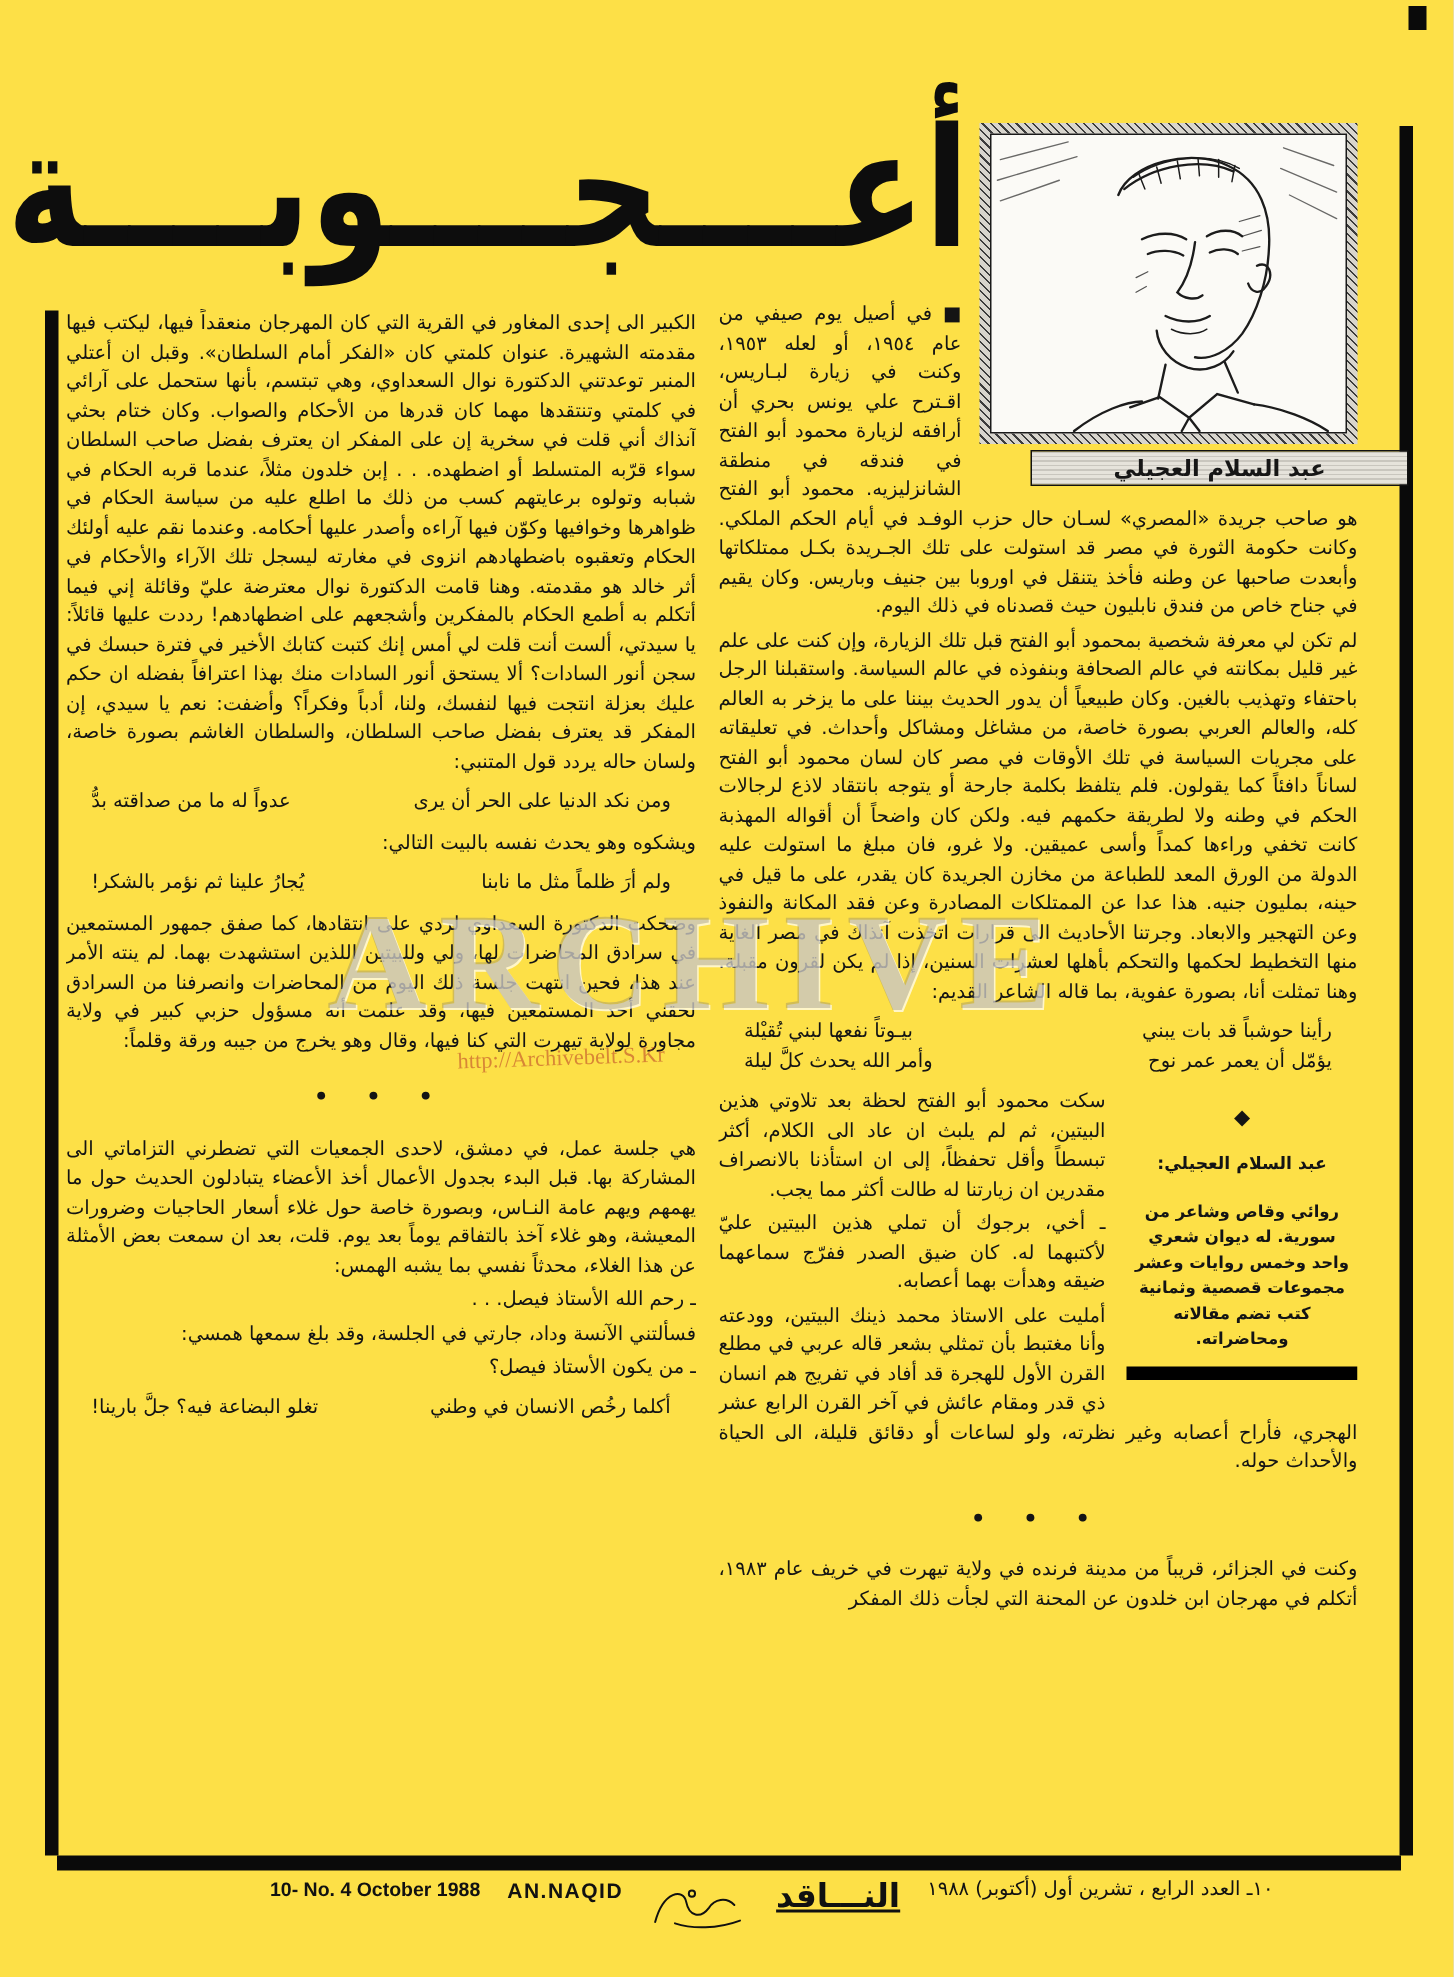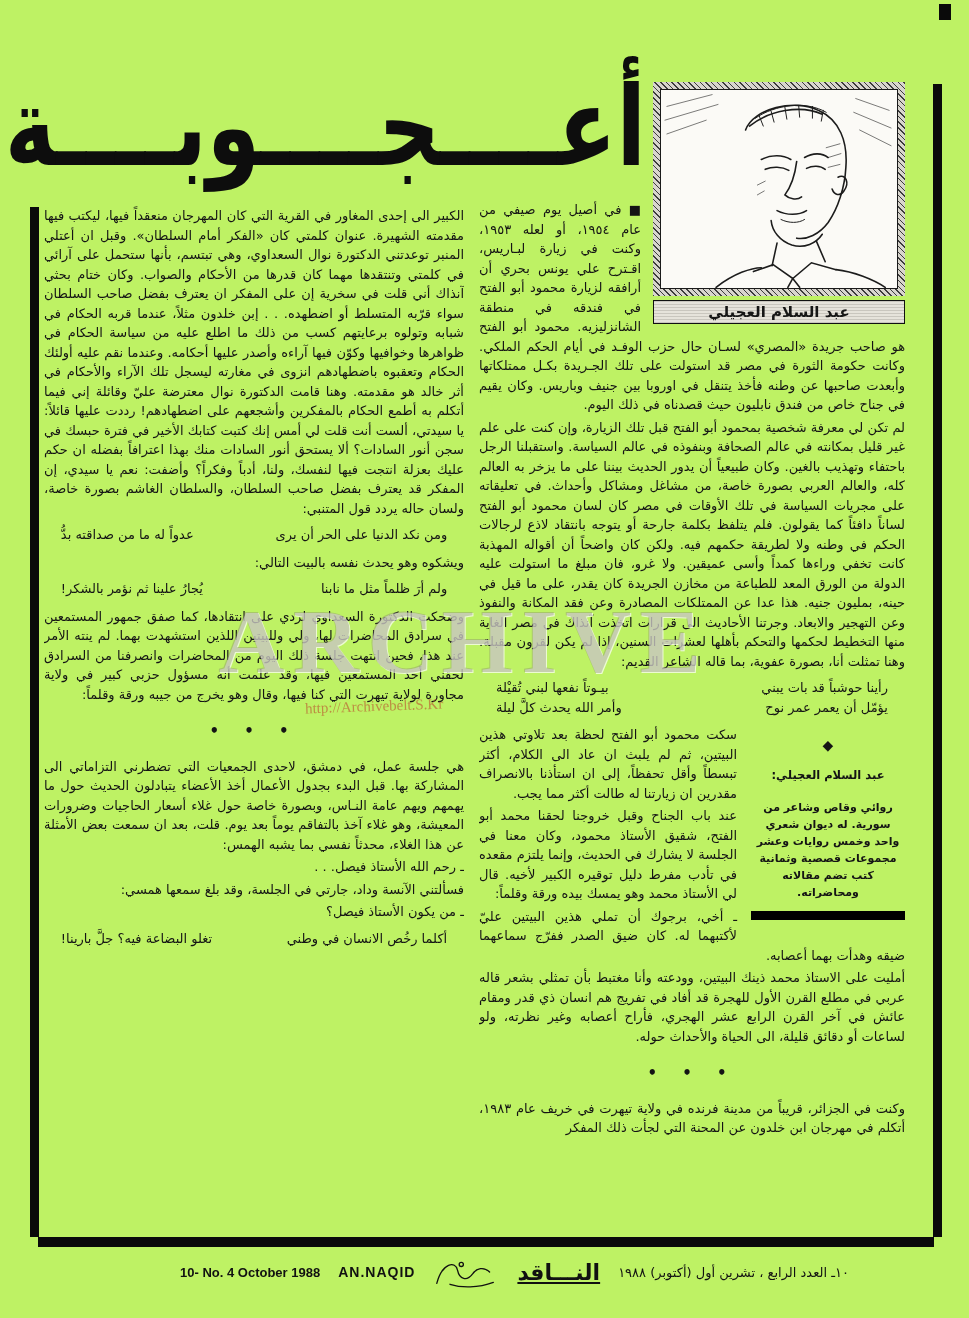--- a/index.html
+++ b/index.html
@@ -1,18 +1,18 @@
 <!DOCTYPE html>
 <html lang="ar"><head>
 <meta charset="utf-8">
 <style>
   html,body{margin:0;padding:0;background:#dcdcd8;}
   .page{
     position:relative; width:969px; height:1318px; margin:0 auto;
-    background:#bef264; color:#161616; overflow:hidden;
+    background:#fde047; color:#161616; overflow:hidden;
     font-family:"DejaVu Sans", sans-serif;
   }
   
   .bar{position:absolute; background:#0a0a0a;}
   .bar-left{left:30px; top:207px; width:9px; height:1030px;}
   .bar-right{left:933px; top:84px; width:9px; height:1153px;}
   .bar-bottom{left:38px; top:1237px; width:896px; height:10px;}
   .corner-mark{position:absolute; left:939px; top:4px; width:12px; height:16px; background:#0a0a0a;}
 
   
@@ -25,21 +25,21 @@
 
   
   .portrait-frame{
     position:absolute; left:653px; top:82px; width:252px; height:214px;
     box-sizing:border-box; padding:7px;
     background:repeating-linear-gradient(45deg,#3c3c3c 0 1px,#d8d5cd 1px 4px);
   }
   .portrait-inner{width:100%; height:100%; background:#fbfaf6; border:1px solid #1a1a1a; box-sizing:border-box;}
   .portrait-inner svg{width:100%; height:100%; display:block;}
   .portrait-caption{
-    position:absolute; left:653px; top:300px; width:252px; height:24px;
+    position:absolute; left:687px; top:300px; width:252px; height:24px;
     box-sizing:border-box; border:1px solid #111;
     background:repeating-linear-gradient(0deg,#c9c6be 0 1px,#e6e3db 1px 3px);
     font-weight:bold; font-size:15px; line-height:22px; text-align:center; direction:rtl;
   }
 
   
   .col{
     position:absolute; direction:rtl; text-align:justify;
     font-size:13px; line-height:1.5; color:#141414; overflow:hidden;
   }
@@ -70,21 +70,21 @@
   }
   .watermark-small{
     position:absolute; left:305px; top:698px; z-index:6; pointer-events:none;
     font-family:"Liberation Serif", serif; font-size:15px;
     color:rgba(185,60,40,0.55); transform:rotate(-2deg);
   }
 
   
   .footer{
     position:absolute; left:38px; top:1252px; width:896px; height:40px;
-    display:flex; align-items:center; gap:18px; box-sizing:border-box; padding-left:142px;
+    display:flex; gap:18px; box-sizing:border-box; padding-left:142px;
     font-family:"Liberation Sans", sans-serif;
   }
   .f-issue-en{font-weight:bold; font-size:13px; color:#111;}
   .f-brand-en{font-weight:bold; font-size:14px; letter-spacing:1px; color:#111;}
   .f-logo{width:66px; height:36px;}
   .f-brand-ar{font-family:"DejaVu Sans", sans-serif; direction:rtl; font-size:22px; font-weight:bold; color:#111;text-decoration:underline;}
   .f-issue-ar{font-family:"DejaVu Sans", sans-serif; direction:rtl; font-size:13px; color:#111;}
 </style>
 </head>
 <body>
@@ -163,21 +163,20 @@
             <span class="hemistich">يؤمّل أن يعمر عمر نوح</span>
             <span class="hemistich">وأمر الله يحدث كلَّ ليلة</span>
           </div>
         </div>
         <aside class="bio-box">
           <div class="bio-marker">◆</div>
           <div class="bio-name">عبد السلام العجيلي:</div>
           <div class="bio-text">روائي وقاص وشاعر من سورية. له ديوان شعري واحد وخمس روايات وعشر مجموعات قصصية وثمانية كتب تضم مقالاته ومحاضراته.</div>
         </aside>
         <p class="para">سكت محمود أبو الفتح لحظة بعد تلاوتي هذين البيتين، ثم لم يلبث ان عاد الى الكلام، أكثر تبسطاً وأقل تحفظاً، إلى ان استأذنا بالانصراف مقدرين ان زيارتنا له طالت أكثر مما يجب.</p>
-        <p class="para">عند باب الجناح وقبل خروجنا لحقنا محمد أبو الفتح، شقيق الأستاذ محمود، وكان معنا في الجلسة لا يشارك في الحديث، وإنما يلتزم مقعده في تأدب مفرط دليل توقيره الكبير لأخيه. قال لي الأستاذ محمد وهو يمسك بيده ورقة وقلماً:</p>
         <p class="para">ـ أخي، برجوك أن تملي هذين البيتين عليّ لأكتبهما له. كان ضيق الصدر ففرّج سماعهما ضيقه وهدأت بهما أعصابه.</p>
         <p class="para">أمليت على الاستاذ محمد ذينك البيتين، وودعته وأنا مغتبط بأن تمثلي بشعر قاله عربي في مطلع القرن الأول للهجرة قد أفاد في تفريج هم انسان ذي قدر ومقام عائش في آخر القرن الرابع عشر الهجري، فأراح أعصابه وغير نظرته، ولو لساعات أو دقائق قليلة، الى الحياة والأحداث حوله.</p>
         <div class="dots">• • •</div>
         <p class="para">وكنت في الجزائر، قريباً من مدينة فرنده في ولاية تيهرت في خريف عام ١٩٨٣، أتكلم في مهرجان ابن خلدون عن المحنة التي لجأت ذلك المفكر</p>
       </div>
   </div>
 
   <div class="col col-left">
     <div id="col-left-content">
         <p class="para">الكبير الى إحدى المغاور في القرية التي كان المهرجان منعقداً فيها، ليكتب فيها مقدمته الشهيرة. عنوان كلمتي كان «الفكر أمام السلطان». وقبل ان أعتلي المنبر توعدتني الدكتورة نوال السعداوي، وهي تبتسم، بأنها ستحمل على آرائي في كلمتي وتنتقدها مهما كان قدرها من الأحكام والصواب. وكان ختام بحثي آنذاك أني قلت في سخرية إن على المفكر ان يعترف بفضل صاحب السلطان سواء قرّبه المتسلط أو اضطهده. . . إبن خلدون مثلاً، عندما قربه الحكام في شبابه وتولوه برعايتهم كسب من ذلك ما اطلع عليه من سياسة الحكام في ظواهرها وخوافيها وكوّن فيها آراءه وأصدر عليها أحكامه. وعندما نقم عليه أولئك الحكام وتعقبوه باضطهادهم انزوى في مغارته ليسجل تلك الآراء والأحكام في أثر خالد هو مقدمته. وهنا قامت الدكتورة نوال معترضة عليّ وقائلة إني فيما أتكلم به أطمع الحكام بالمفكرين وأشجعهم على اضطهادهم! رددت عليها قائلاً: يا سيدتي، ألست أنت قلت لي أمس إنك كتبت كتابك الأخير في فترة حبسك في سجن أنور السادات؟ ألا يستحق أنور السادات منك بهذا اعترافاً بفضله ان حكم عليك بعزلة انتجت فيها لنفسك، ولنا، أدباً وفكراً؟ وأضفت: نعم يا سيدي، إن المفكر قد يعترف بفضل صاحب السلطان، والسلطان الغاشم بصورة خاصة، ولسان حاله يردد قول المتنبي:</p>

